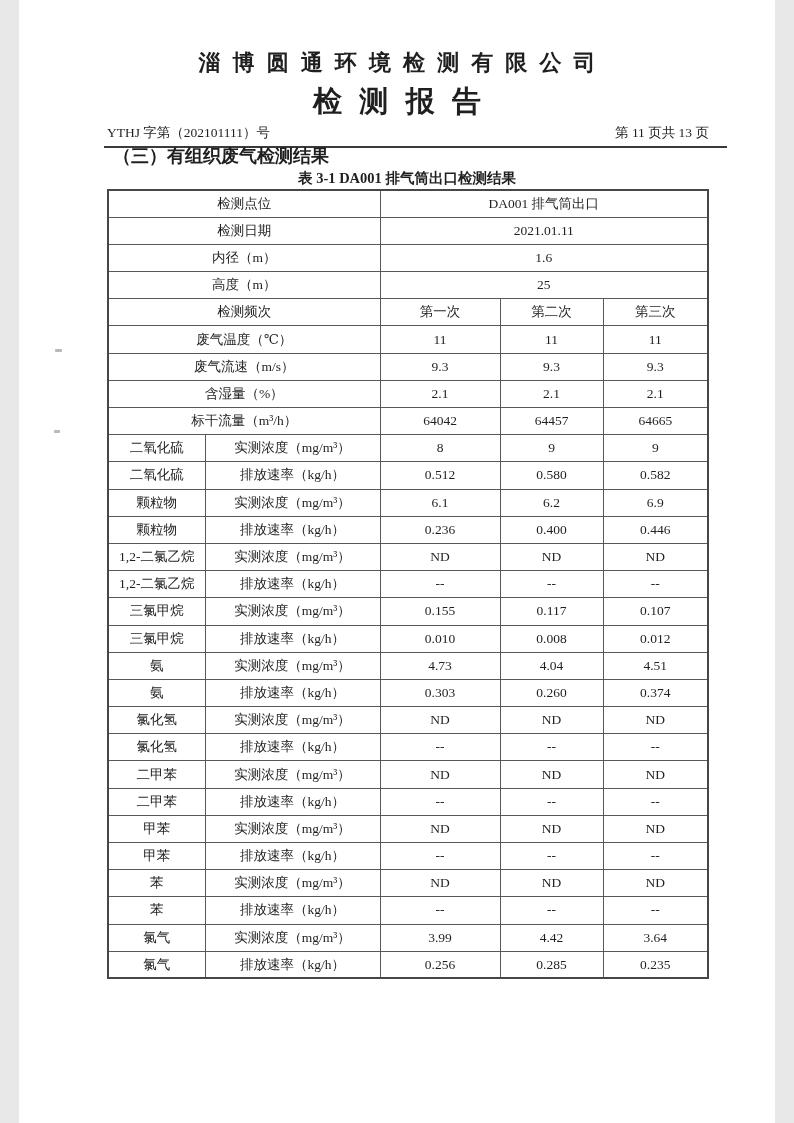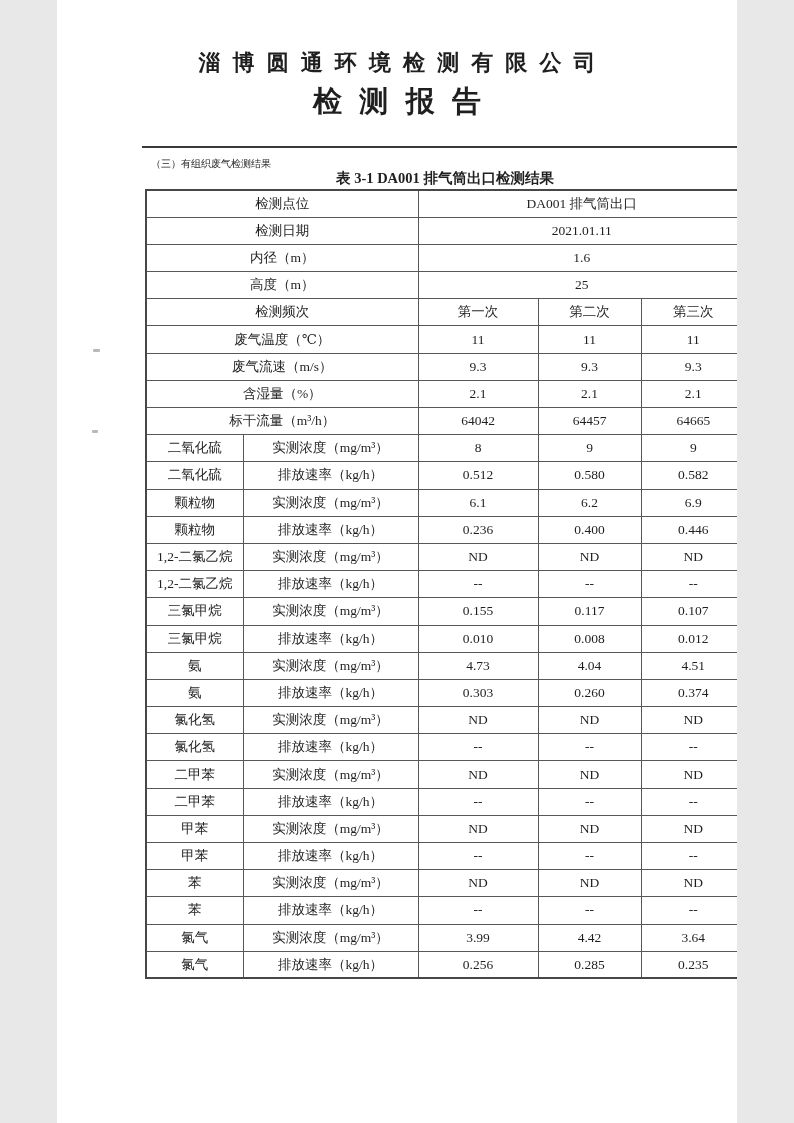--- a/index.html
+++ b/index.html
@@ -1,19 +1,19 @@
 <!DOCTYPE html>
 <html><head>
 <meta charset="utf-8">
 <style>
   * { margin: 0; padding: 0; box-sizing: border-box; }
   html, body { background: #e8e8e8; }
   .page {
     position: relative;
-    width: 680px;
+    width: 756px;
     height: 1123px;
     background: #ffffff;
     margin: 0 auto;
     overflow: hidden;
     font-family: "Liberation Serif", "DejaVu Serif", serif;
     color: #1f1f1f;
   }
   .company-name {
     position: absolute;
     top: 48px; left: 0; right: 0;
@@ -44,23 +44,23 @@
     font-size: 13.5px;
   }
   .header-rule {
     position: absolute;
     top: 146px; left: 85px; width: 623px;
     height: 2px;
     background: #3a3a3a;
   }
   .section-heading {
     position: absolute;
-    top: 157px; left: 94px;
-    font-size: 10px;
-    font-weight: normal;
+    top: 144px; left: 94px;
+    font-size: 18px;
+    font-weight: bold;
   }
   .table-title {
     position: absolute;
     top: 169px; left: 88px; width: 600px;
     text-align: center;
     font-size: 14.5px;
     font-weight: bold;
   }
   table.results {
     position: absolute;
@@ -94,20 +94,24 @@
 
 <div class="page">
 
   <div class="scan-artifact artifact-1"></div>
   <div class="scan-artifact artifact-2"></div>
 
   <div class="company-name">淄博圆通环境检测有限公司</div>
 
   <div class="report-title">检测报告</div>
 
+  <div class="meta-row">
+    <span>YTHJ 字第（202101111）号</span>
+    <span>第 11 页共 13 页</span>
+  </div>
 
   <div class="header-rule"></div>
 
   <div class="section-heading">（三）有组织废气检测结果</div>
 
   <div class="table-title">表 3-1 DA001 排气筒出口检测结果</div>
 
   <table class="results">
     <colgroup>
       <col style="width:97px">

